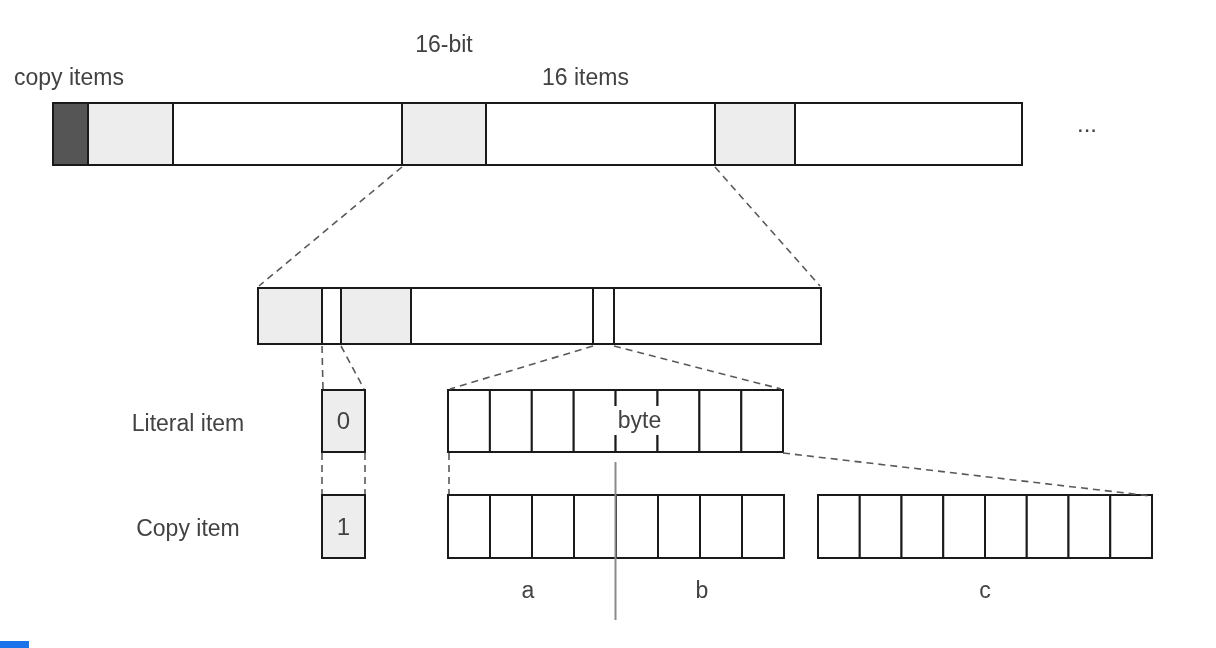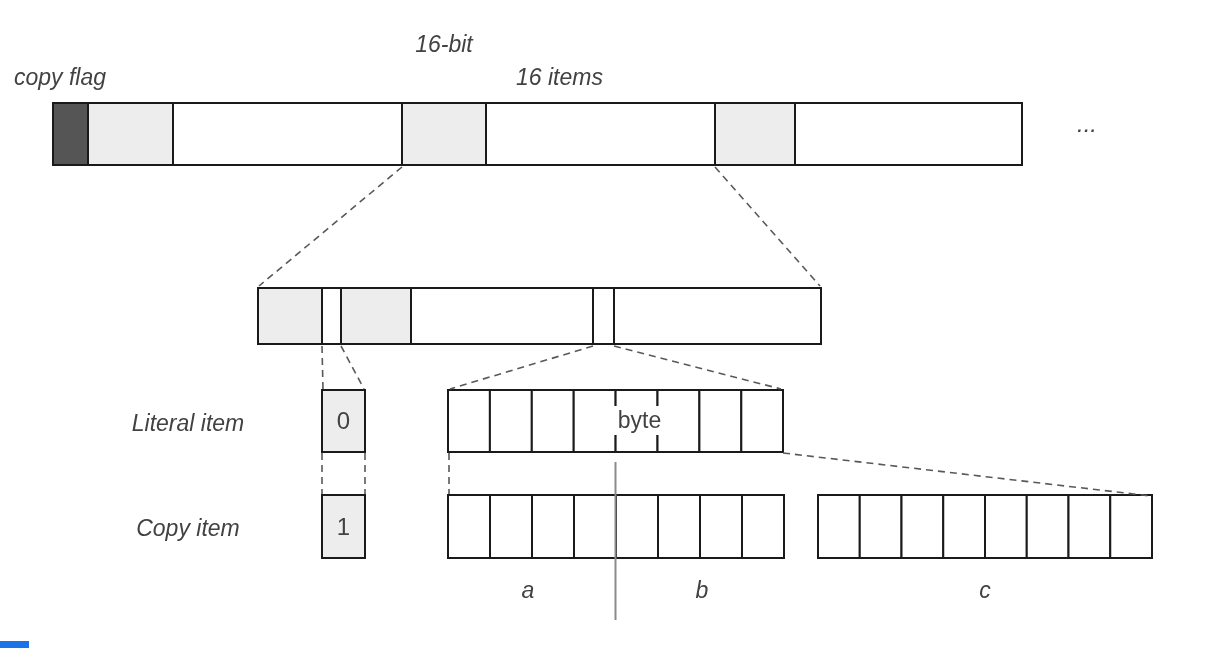--- a/index.html
+++ b/index.html
@@ -10,21 +10,20 @@
   html,body{margin:0;padding:0;background:var(--background);}
   #canvas{
     position:relative; width:1216px; height:648px; overflow:hidden;
     background:var(--background);
     font-family:"Liberation Sans", sans-serif; color:var(--text);
   }
   #diagram-svg{position:absolute;left:0;top:0;}
   .lbl{
     position:absolute; font-size:23px; line-height:28px; color:var(--text);
     white-space:nowrap;
-    font-style:italic;
   }
   .centered{text-align:center;}
   .boxtext{
     position:absolute; display:flex; align-items:center; justify-content:center;
     font-size:24px; color:var(--text);
   }
   .byte-wrap{position:absolute; text-align:center;}
   .byte-wrap span{display:inline-block; background:var(--background); padding:1px 7px; font-size:23px;}
   .two-line{line-height:33px;}
   #accent-strip{
@@ -96,25 +95,25 @@
       <line x1="614" y1="346" x2="781" y2="389"></line>
       <line x1="322" y1="453" x2="322" y2="494"></line>
       <line x1="365" y1="453" x2="365" y2="494"></line>
       <line x1="449" y1="453" x2="449" y2="494"></line>
       <line x1="783" y1="453" x2="1151" y2="496"></line>
     </g>
 
     <line x1="615.5" y1="462" x2="615.5" y2="620" stroke="var(--divider-line)" stroke-width="2"></line>
   </svg>
 
-  <div class="lbl" style="left:14px; top:63px;">copy flag</div>
+  <div class="lbl" style="left:14px; top:63px;">copy items</div>
   <div class="lbl centered two-line" style="left:352px; top:28px; width:184px;">
     <div>16-bit</div>
   </div>
-  <div class="lbl" style="left:516px; top:63px;">16 items</div>
+  <div class="lbl" style="left:542px; top:63px;">16 items</div>
   <div class="lbl" style="left:1077px; top:110px; font-size:24px;">...</div>
 
   <div class="lbl centered" style="left:100px; top:514px; width:176px;">Copy item</div>
   <div class="lbl centered" style="left:100px; top:409px; width:176px;">Literal item</div>
 
   <div class="boxtext" style="left:322px; top:390px; width:43px; height:62px;">0</div>
   <div class="boxtext" style="left:322px; top:495px; width:43px; height:63px;">1</div>
 
   <div class="byte-wrap" style="left:587px; top:406px; width:105px;">
     <span>byte</span>

